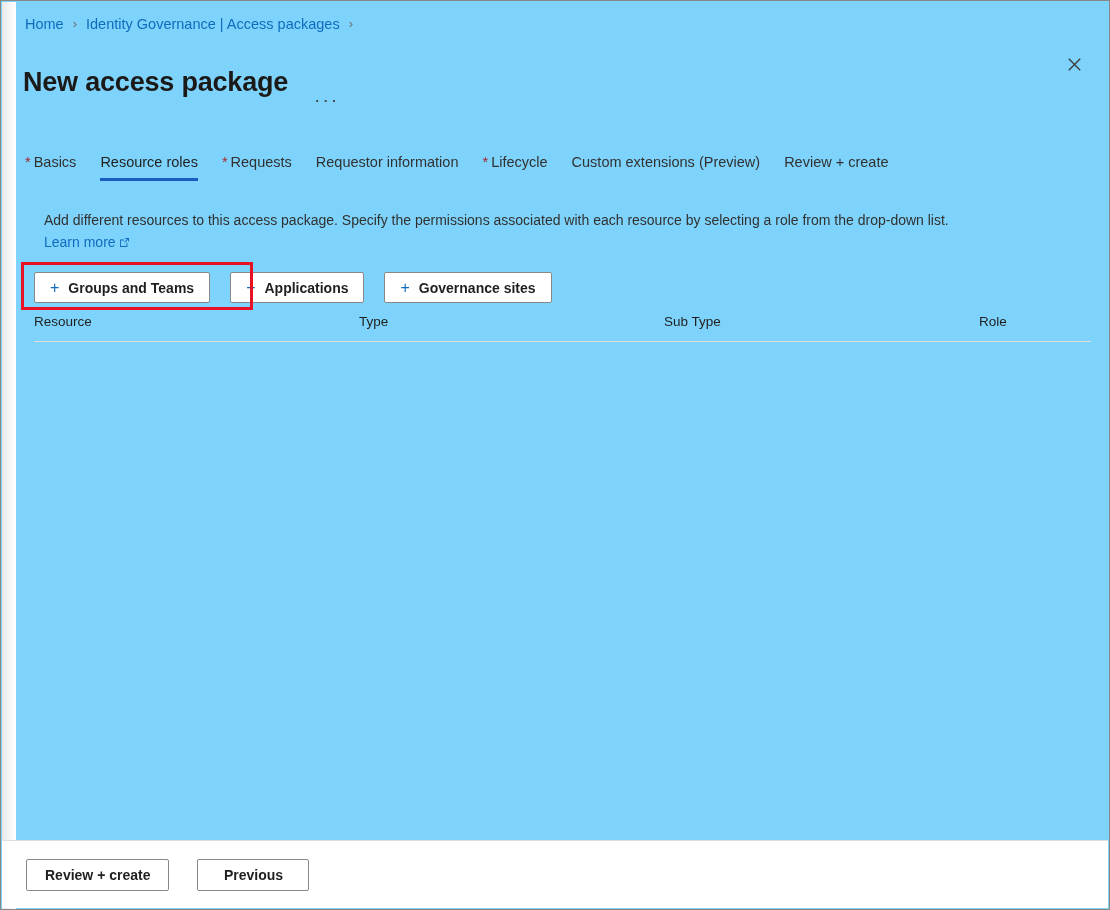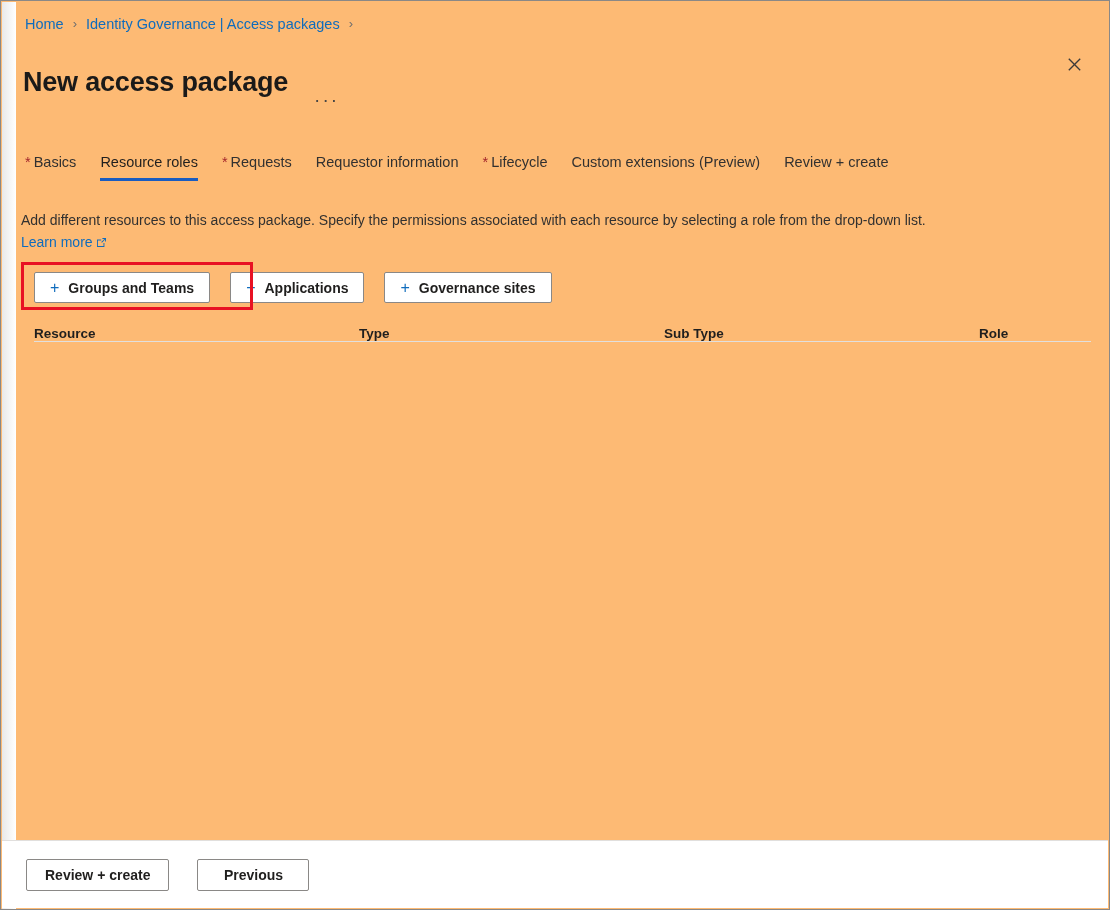--- a/index.html
+++ b/index.html
@@ -9,21 +9,21 @@
     width: 1110px; height: 910px;
     background: #ffffff;
     font-family: "Liberation Sans", sans-serif;
     -webkit-font-smoothing: antialiased;
   }
 
   #blade {
     position: relative;
     width: 1110px;
     height: 910px;
-    background: #fdba74;
+    background: #7dd3fc;
     border: 1px solid #8a8886;
     overflow: hidden;
   }
 
   
   #left-gutter {
     position: absolute;
     left: 1px; top: 1px;
     width: 14px; height: 908px;
     background: linear-gradient(to right, #e9e9e9 0%, #f3f3f3 45%, #ffffff 100%);
@@ -123,21 +123,21 @@
     position: absolute;
     left: 12px; right: 12px;
     bottom: 0;
     height: 3px;
     background: #1a5cc0;
   }
 
   
   #description {
     position: absolute;
-    left: 20px; top: 194px;
+    left: 43px; top: 194px;
     width: 925px;
     font-size: 14px;
     line-height: 22px;
     color: #323130;
   }
   #learn-more {
     color: #0f6cbd;
     text-decoration: none;
     cursor: pointer;
   }
@@ -184,25 +184,25 @@
   }
 
   
   #resource-table {
     position: absolute;
     left: 33px; top: 313px;
     width: 1057px;
   }
   #table-head {
     display: flex;
-    align-items: flex-end;
+    align-items: flex-start;
     height: 28px;
     border-bottom: 1px solid #e1dfdd;
     font-size: 13.5px;
-    font-weight: 700;
+    font-weight: 400;
     color: #201f1e;
   }
   .th-resource { width: 325px; }
   .th-type     { width: 305px; }
   .th-subtype  { width: 315px; }
   .th-role     { width: 110px; }
   #table-body {
     min-height: 470px;
   }
 

